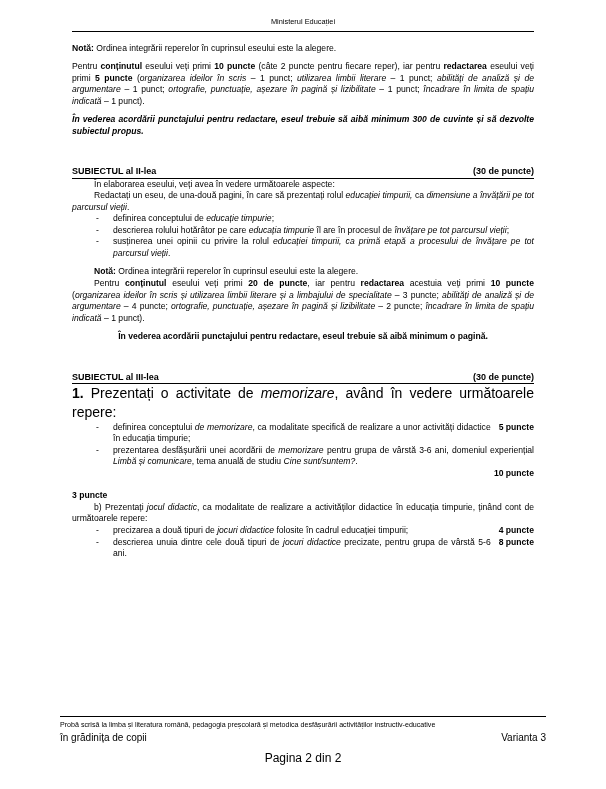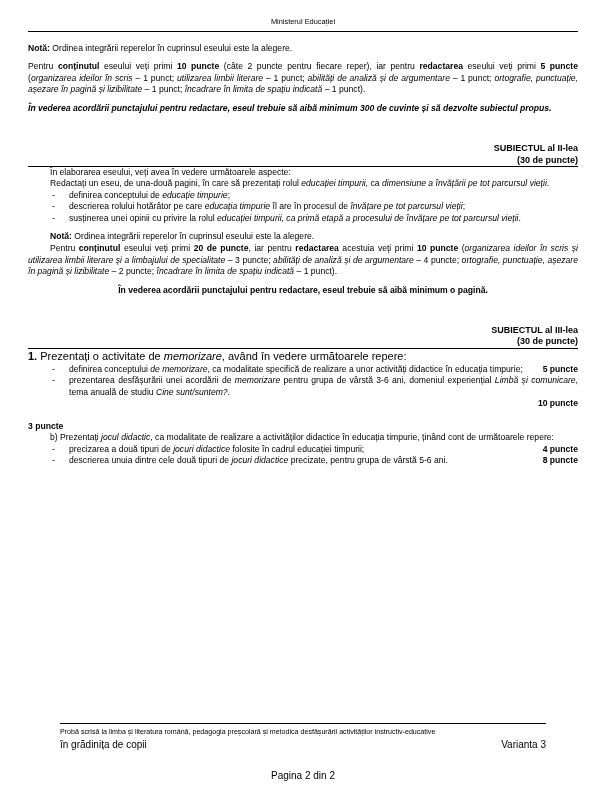--- a/index.html
+++ b/index.html
@@ -14,21 +14,21 @@
     font-family: "Liberation Sans", sans-serif;
     color: #000000;
     position: relative;
     overflow: hidden;
   }
   .page {
     position: relative;
     width: 606px;
     height: 789px;
     box-sizing: border-box;
-    padding: 0 28px;
+    padding: 0 72px;
   }
 
   
   .doc-header {
     padding-top: 17px;
     text-align: center;
     font-size: 7.4px;
     line-height: 1.42;
   }
   .doc-header .hline { display: block; white-space: nowrap; }
@@ -74,21 +74,20 @@
   .subject-head {
     display: flex;
     justify-content: space-between;
     align-items: flex-end;
     font-size: 9px;
     font-weight: bold;
     border-bottom: 1.1px solid #000;
     padding-bottom: 0px;
     margin: 0;
     line-height: 1.25;
-    flex-direction: column;
   }
 
   
   .dash-list { margin: 0; padding: 0; list-style: none; }
   .dash-item {
     position: relative;
     padding-left: 41px;
     font-size: 8.6px;
     line-height: 1.345;
     text-align: justify;
@@ -105,62 +104,62 @@
     margin-left: 8px;
   }
   .pts-line {
     font-size: 8.6px;
     line-height: 1.345;
     text-align: right;
     font-weight: bold;
     margin: 0;
   }
   .num-head {
-    font-size: 11px;
+    font-size: 14px;
     line-height: 1.345;
     margin: 0;
     text-align: justify;
   }
   .sub-a {
     font-size: 8.6px;
     line-height: 1.345;
     margin: 0;
     text-align: justify;
     display: flex;
     justify-content: space-between;
   }
   .cont-indent { text-indent: 22px; }
 
   
   .doc-footer {
     position: absolute;
     left: 60px;
     right: 60px;
-    bottom: 8px;
+    bottom: 24px;
   }
   .footer-rule {
     border: none;
     border-top: 1.1px solid #000;
     margin: 0 0 3px 0;
   }
   .footer-row {
     font-size: 7.1px;
     line-height: 1.45;
     display: block;
   }
   .footer-line2 {
     display: flex;
     justify-content: space-between;
     font-size: 10px;
     line-height: 1.45;
   }
   .footer-page {
     text-align: center;
-    font-size: 10px;
-    margin-top: 18px;
+    font-size: 12px;
+    margin-top: 6px;
   }
 </style>
 </head>
 <body>
 
 <div class="page">
 
   <div class="doc-header">
     <span class="hline">Ministerul Educației</span>
   </div>

